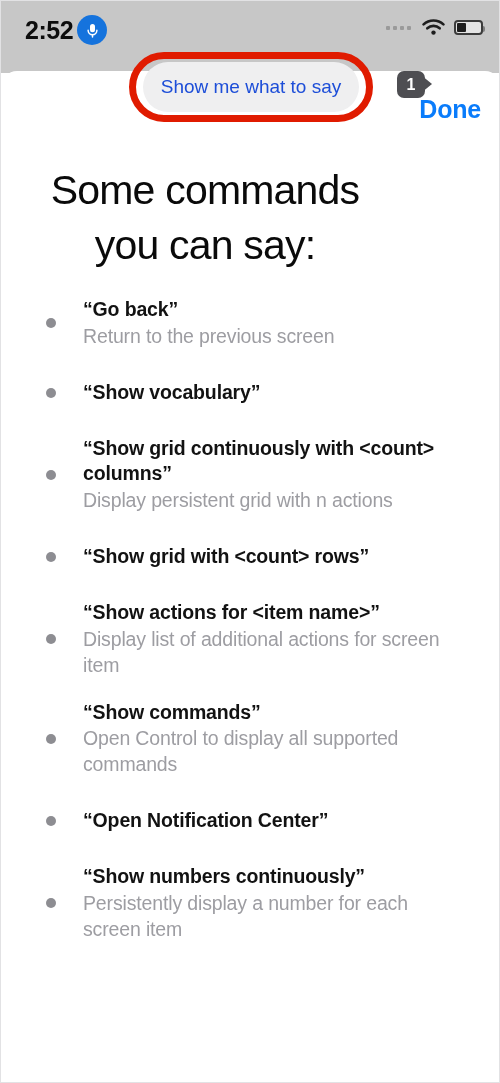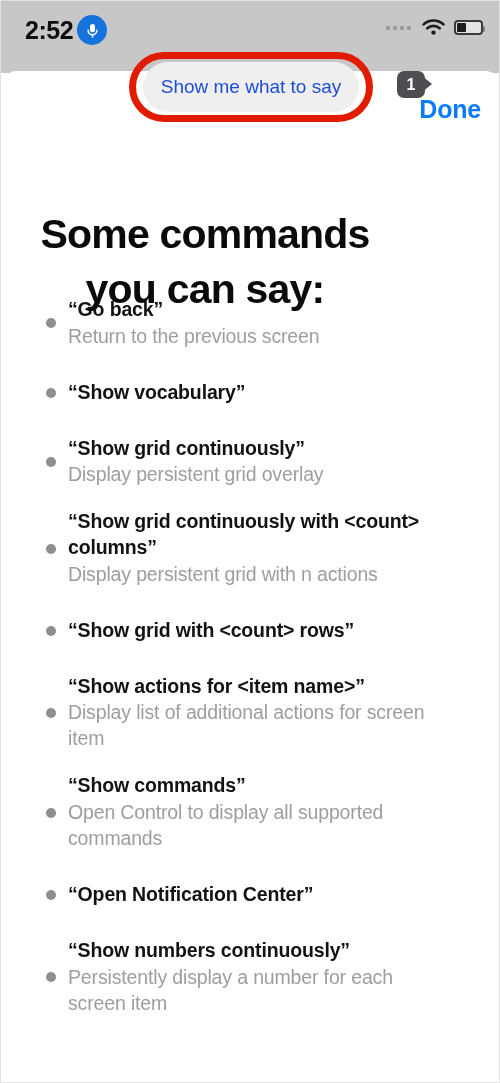--- a/index.html
+++ b/index.html
@@ -198,25 +198,24 @@
   }
 
   
   .heading {
     position: absolute;
     left: 0;
     top: 162px;
     width: 408px;
     text-align: center;
     font-size: 41px;
-    font-weight: bold;
+    font-weight: normal;
     color: #0a0a0a;
     line-height: 1.33;
     letter-spacing: -0.8px;
-    margin-top: 44px;
   }
 
   
   .cmd-list {
     position: absolute;
     left: 0;
     top: 296px;
     width: 500px;
   }
   .cmd-item {
@@ -232,21 +231,21 @@
     position: absolute;
     left: 45px;
     top: 50%;
     transform: translateY(-50%);
     width: 10px;
     height: 10px;
     border-radius: 50%;
     background: #8d8d92;
   }
   .cmd-text {
-    margin-left: 23px;
+    margin-left: 38px;
     max-width: 372px;
   }
   .cmd-title {
     font-size: 19.5px;
     font-weight: bold;
     color: #121212;
     line-height: 1.32;
     letter-spacing: -0.15px;
   }
   .cmd-desc {
@@ -324,27 +323,20 @@
       </div>
     </div>
 
     <div class="cmd-item">
       <span class="cmd-bullet"></span>
       <div class="cmd-text">
         <div class="cmd-title">“Show vocabulary”</div>
       </div>
     </div>
 
-    <div class="cmd-item">
-      <span class="cmd-bullet"></span>
-      <div class="cmd-text">
-        <div class="cmd-title">“Show grid continuously”</div>
-        <div class="cmd-desc">Display persistent grid overlay</div>
-      </div>
-    </div>
 
     <div class="cmd-item">
       <span class="cmd-bullet"></span>
       <div class="cmd-text">
         <div class="cmd-title">“Show grid continuously with &lt;count&gt; columns”</div>
         <div class="cmd-desc">Display persistent grid with n actions</div>
       </div>
     </div>
 
     <div class="cmd-item">

